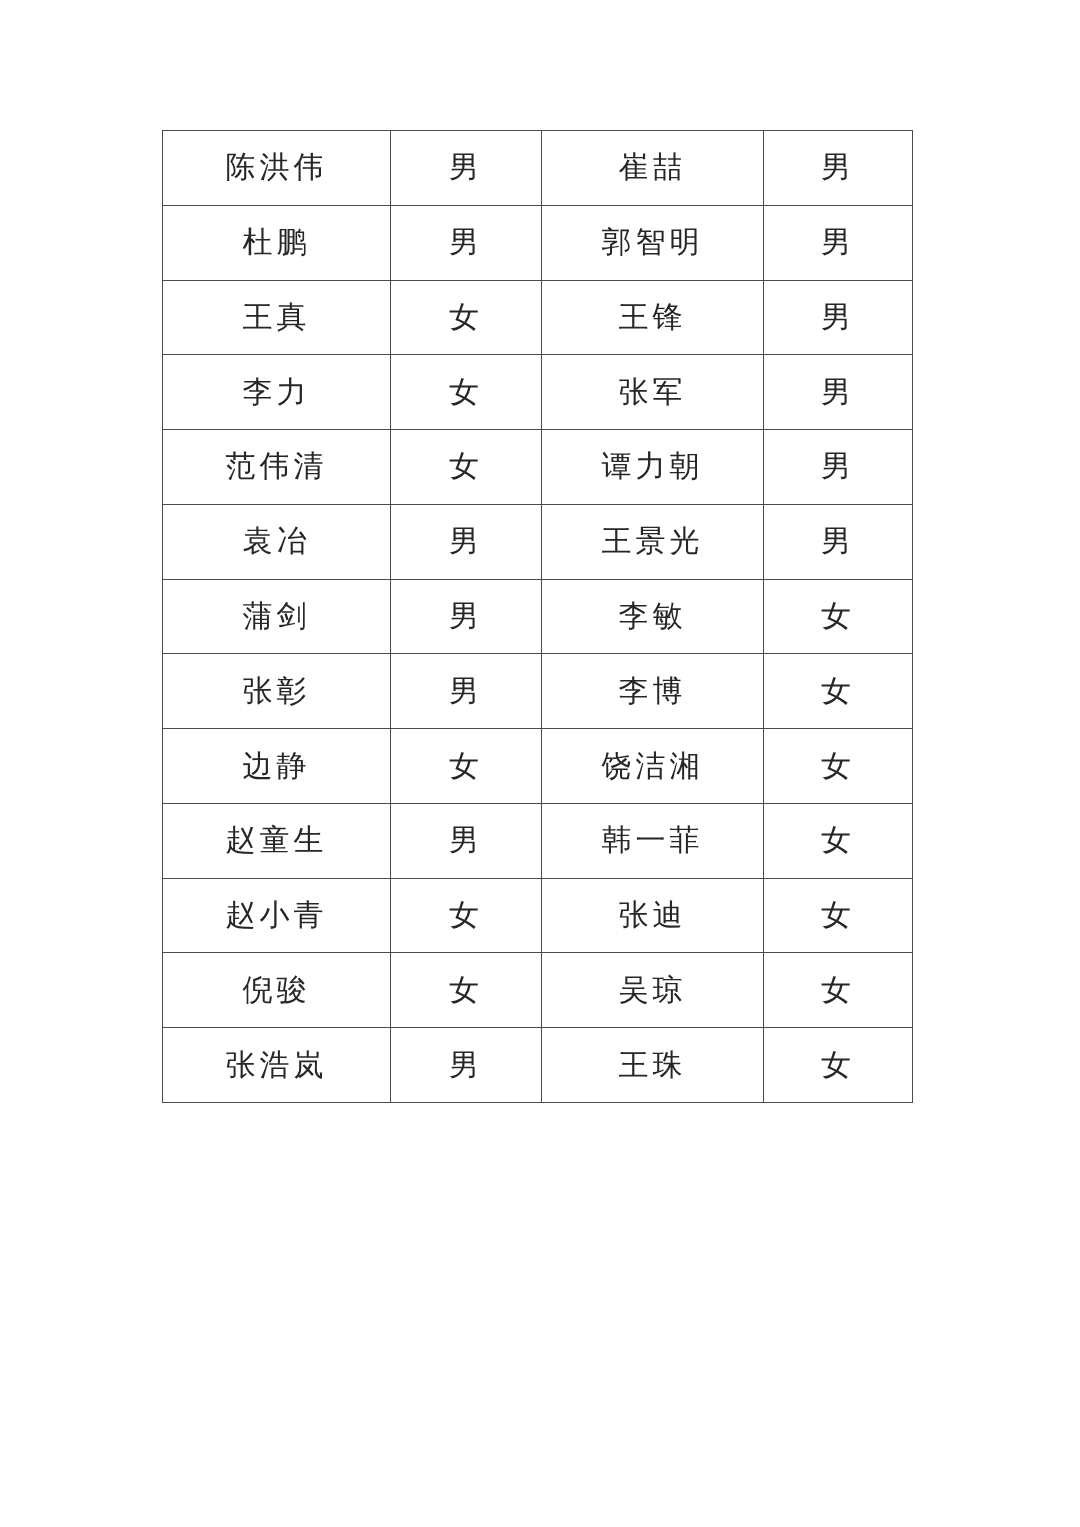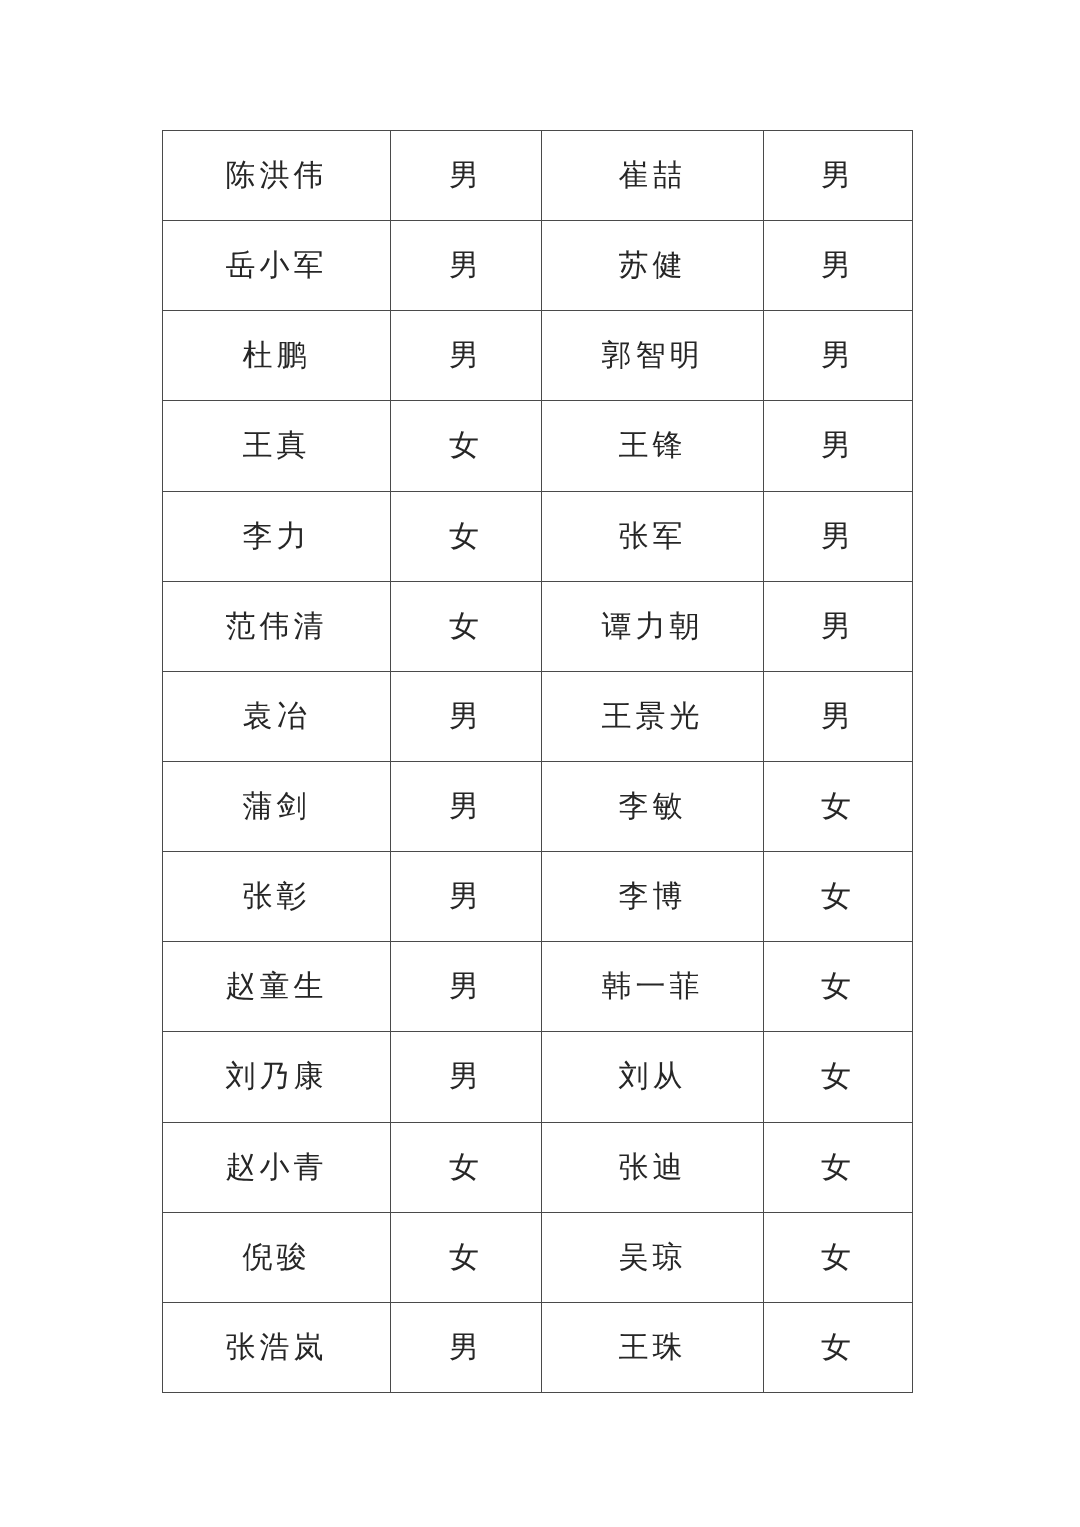--- a/index.html
+++ b/index.html
@@ -12,21 +12,21 @@
     width: 1080px;
     height: 1527px;
     background: #ffffff;
     font-family: "Liberation Serif", "DejaVu Serif", serif;
   }
   table.roster {
     position: absolute;
     left: 162px;
     top: 130px;
     width: 750px;
-    height: 1263px;
+    height: 973px;
     border-collapse: collapse;
     table-layout: fixed;
   }
   table.roster td {
     border: 1.6px solid #4a4a4a;
     text-align: center;
     vertical-align: middle;
     font-size: 30px;
     color: #262626;
     letter-spacing: 4px;
@@ -48,26 +48,20 @@
       <col class="c-name1">
         <col class="c-gender1">
         <col class="c-name2">
         <col class="c-gender2">
     </colgroup>
     <tbody>
       <tr>
         <td>陈洪伟</td>
         <td>男</td>
         <td>崔喆</td>
-        <td>男</td>
-      </tr>
-      <tr>
-        <td>岳小军</td>
-        <td>男</td>
-        <td>苏健</td>
         <td>男</td>
       </tr>
       <tr>
         <td>杜鹏</td>
         <td>男</td>
         <td>郭智明</td>
         <td>男</td>
       </tr>
       <tr>
         <td>王真</td>
@@ -99,29 +93,29 @@
         <td>李敏</td>
         <td>女</td>
       </tr>
       <tr>
         <td>张彰</td>
         <td>男</td>
         <td>李博</td>
         <td>女</td>
       </tr>
       <tr>
+        <td>边静</td>
+        <td>女</td>
+        <td>饶洁湘</td>
+        <td>女</td>
+      </tr>
+      <tr>
         <td>赵童生</td>
         <td>男</td>
         <td>韩一菲</td>
-        <td>女</td>
-      </tr>
-      <tr>
-        <td>刘乃康</td>
-        <td>男</td>
-        <td>刘从</td>
         <td>女</td>
       </tr>
       <tr>
         <td>赵小青</td>
         <td>女</td>
         <td>张迪</td>
         <td>女</td>
       </tr>
       <tr>
         <td>倪骏</td>

